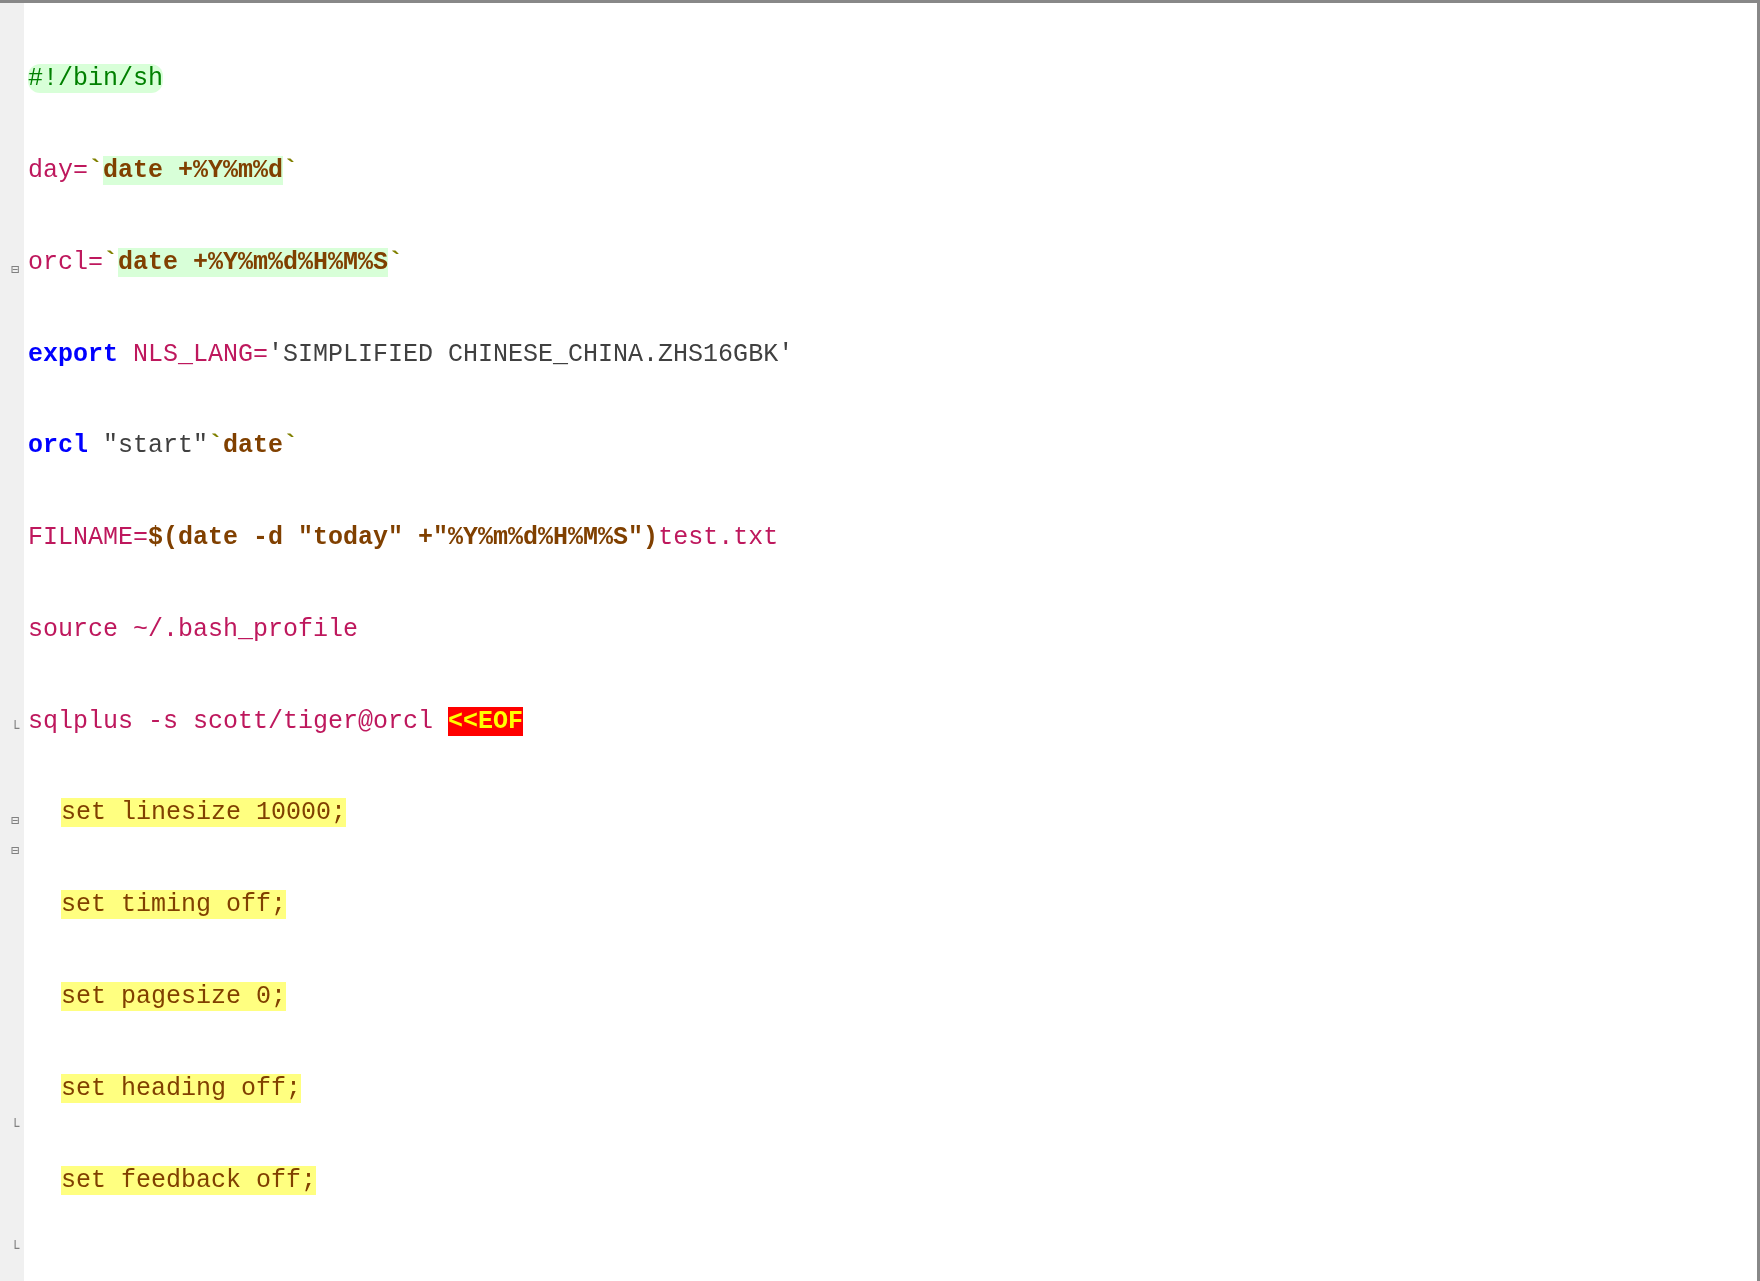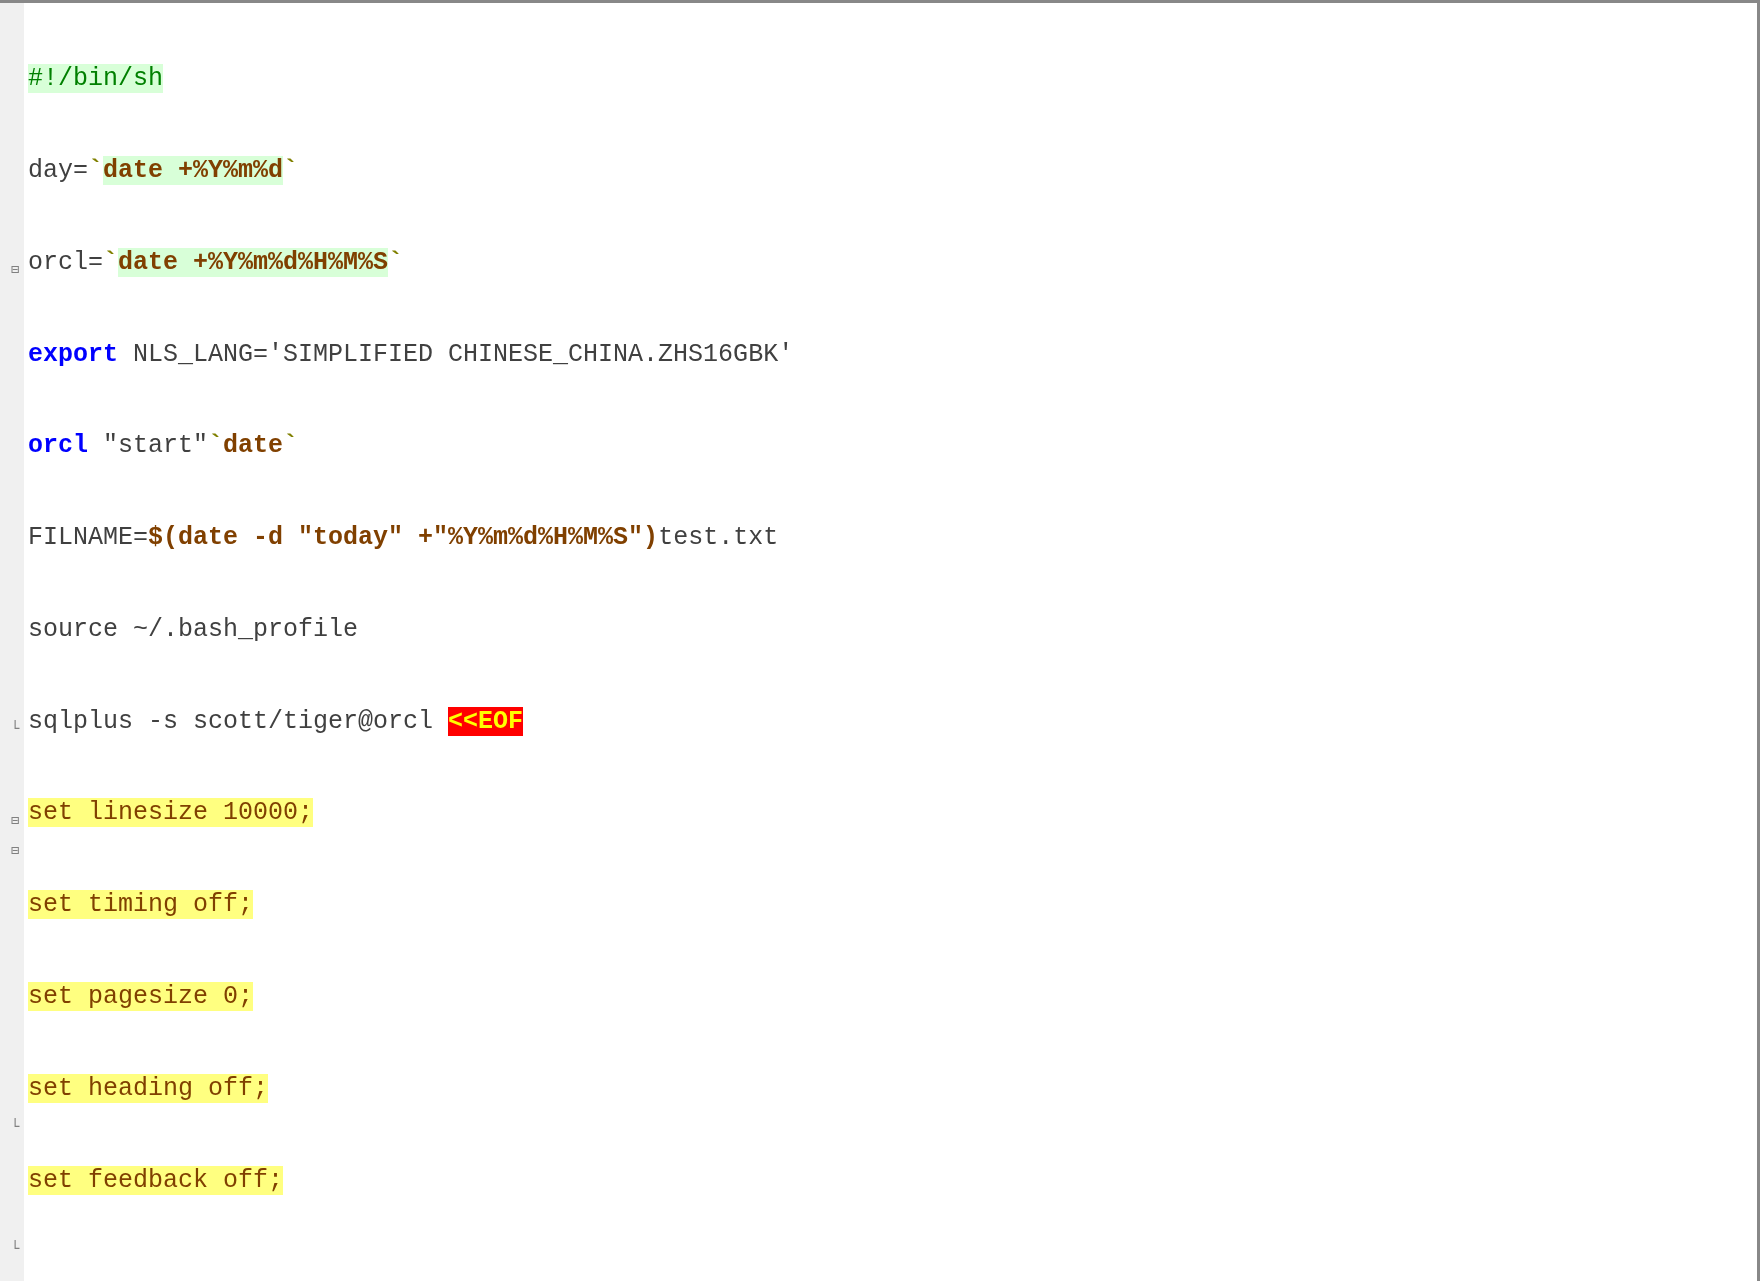--- a/index.html
+++ b/index.html
@@ -38,26 +38,26 @@
     text-align: center;
   }
   .code {
     flex: 1;
     padding-left: 4px;
     white-space: pre;
     position: relative;
   }
   .line { height: 30.6px; }
   
-  .c-comment  { color: #008000; }
-  .c-var      { color: #404040; }
+  .c-comment  { color: #008000; border-radius: 12px; }
+  .c-var      { color: #be185d; }
   .c-string   { color: #404040; font-family: Liberation Mono, monospace; }
   .c-backtick { color: #808000; font-weight: bold; }
   .c-brown    { color: #804000; font-weight: bold; }
-  .c-brown-nb { color: #804000; }
+  .c-brown-nb { color: #804000; margin-left: 33px; }
   .c-cmd      { color: #0000ff; font-weight: bold; margin-top: 41px; }
   .bg-yellow  { background: #ffff80; }
   .bg-red     { background: #ff0000; color: #ffff00; font-weight: bold; margin-top: 24px; }
   .bg-shebang { background: #d8ffd8; }
 </style>
 </head>
 <body>
 
 <div class="editor">
   <div class="gutter">

